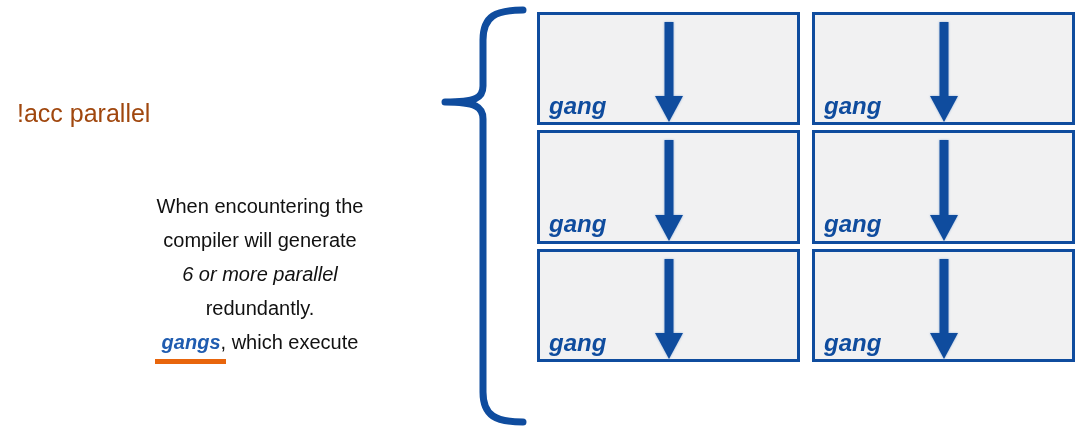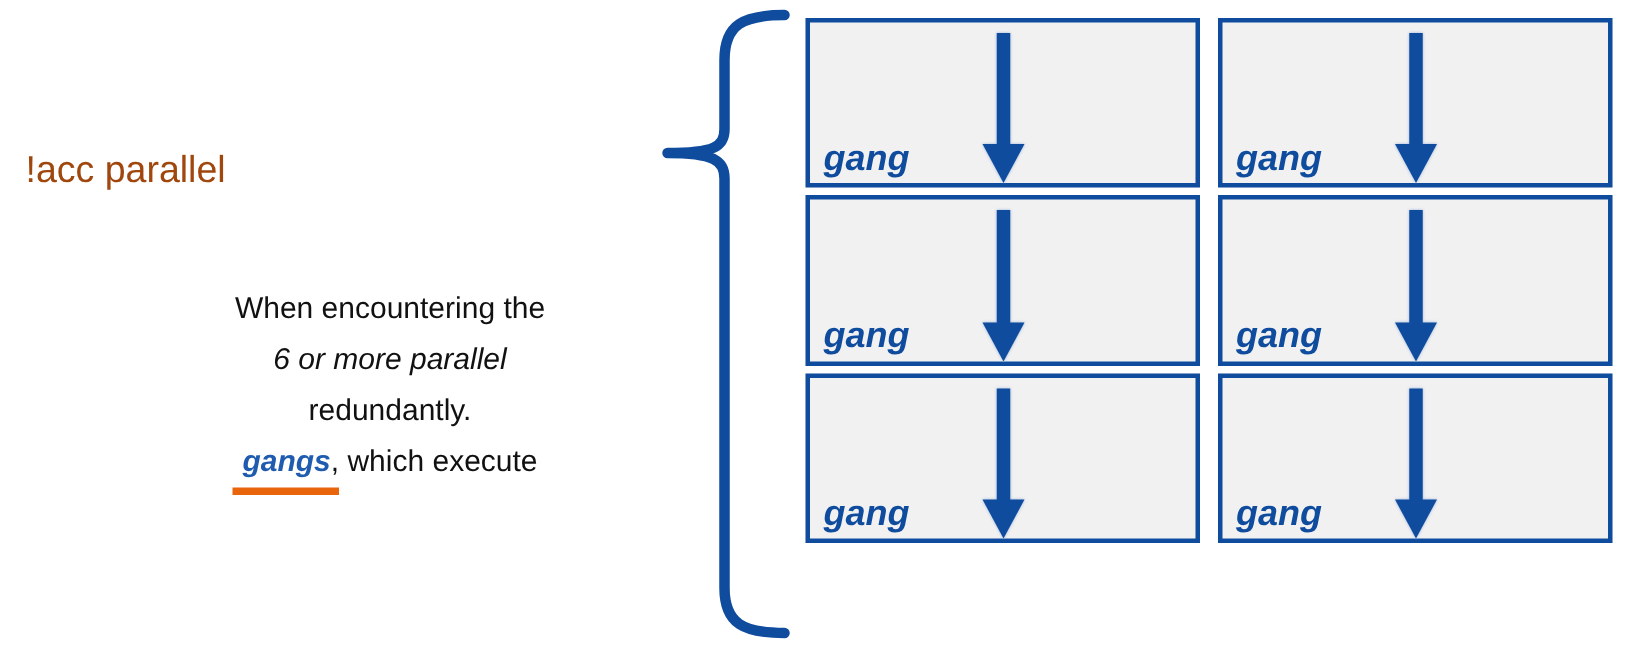--- a/index.html
+++ b/index.html
@@ -107,20 +107,21 @@
     border-top: 26px solid var(--shape-blue);
   }
 </style>
 </head>
 <body>
 
 <div class="code">!acc parallel</div>
 
 <div class="desc">
   <div><span>When encountering the</span></div>
+  <div><span>compiler will generate</span></div>
   <div class="it"><span>6 or more parallel</span></div>
   <div><span>redundantly.</span></div>
   <div><span class="hl u-orange">gangs</span><span>, which execute</span></div>
 </div>
 
 <svg class="brace" viewBox="0 0 92 424" aria-hidden="true">
   <path d="M 85 6 C 58 6 45 12 45 36 L 45 82 C 45 94 38 98 7 98 C 38 98 45 103 45 115 L 45 388 C 45 412 58 418 85 418"></path>
 </svg>
 
 <div class="grid">

